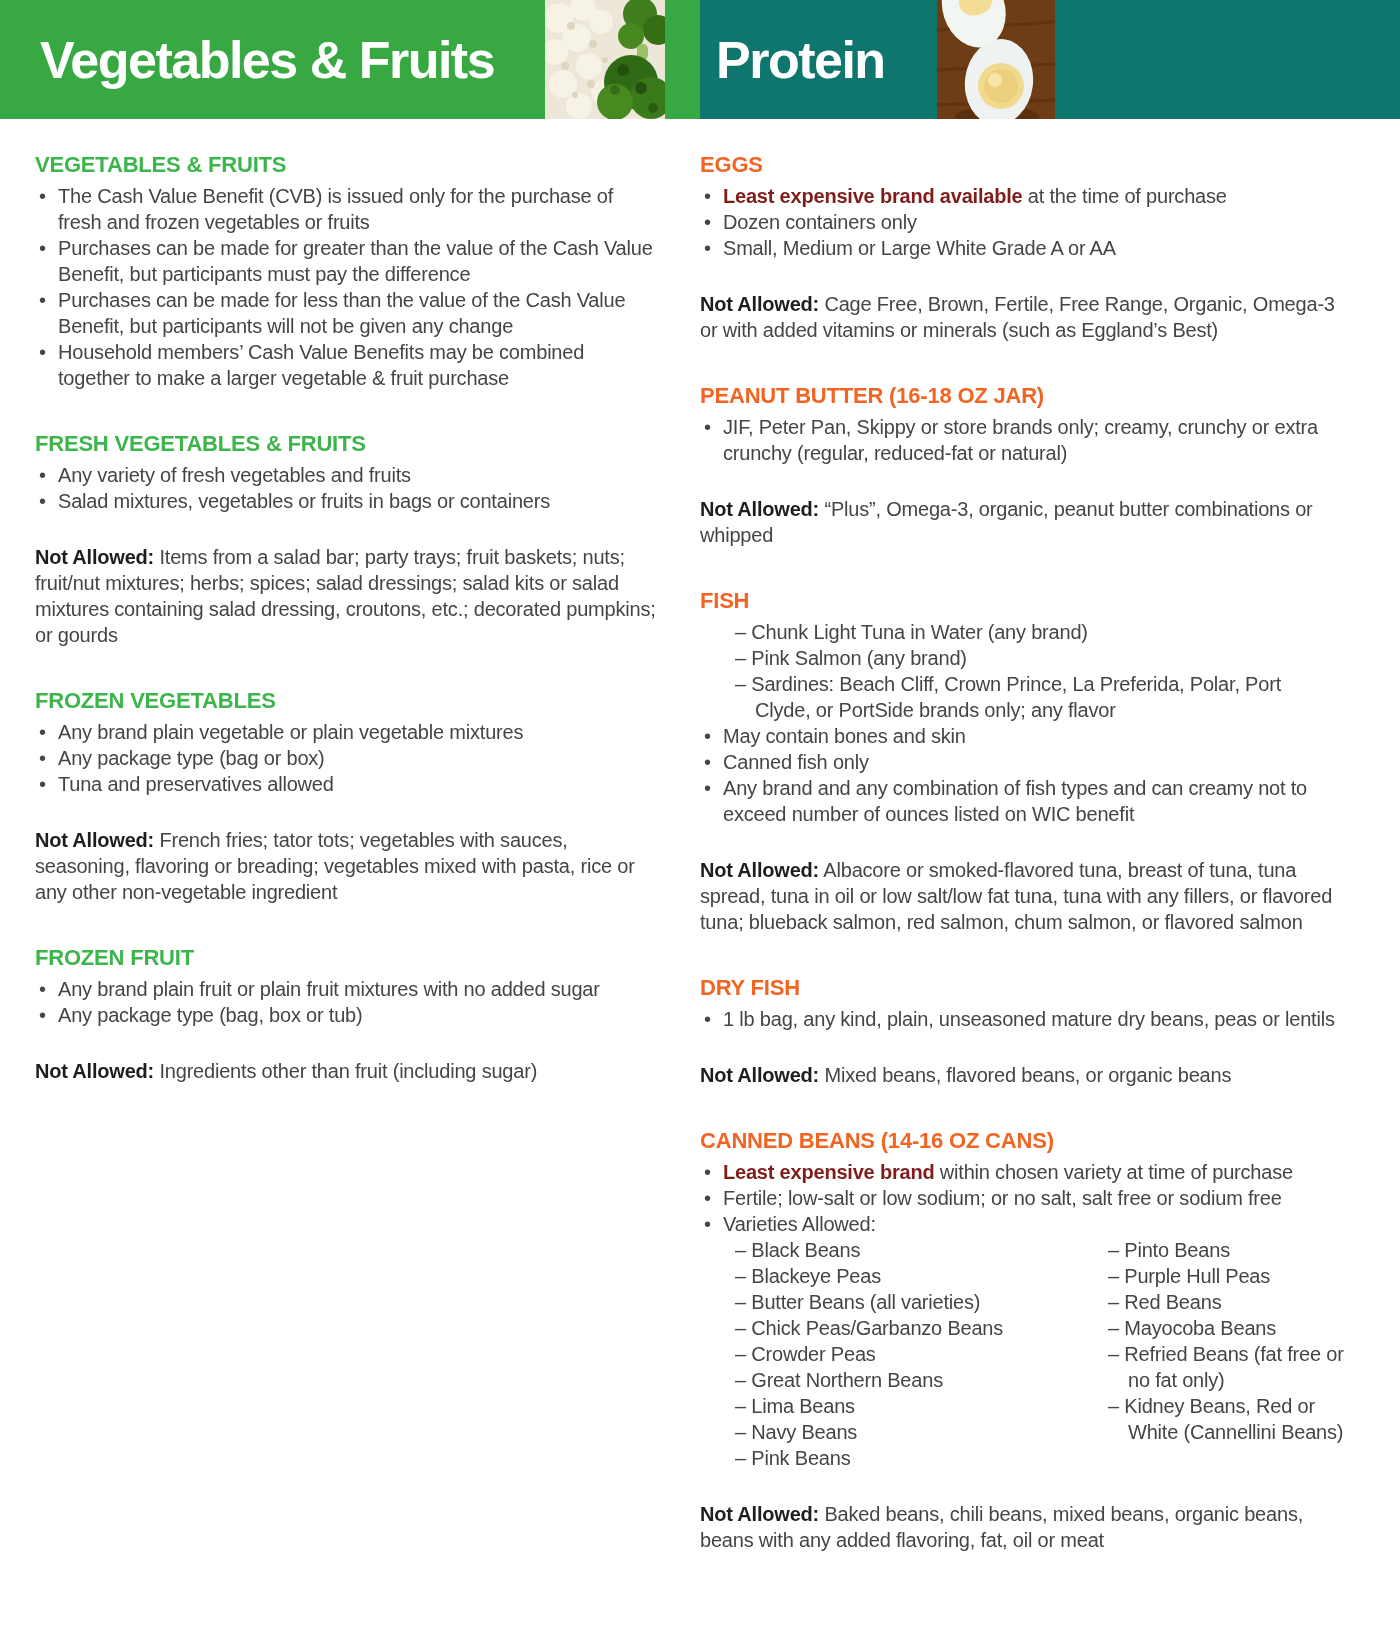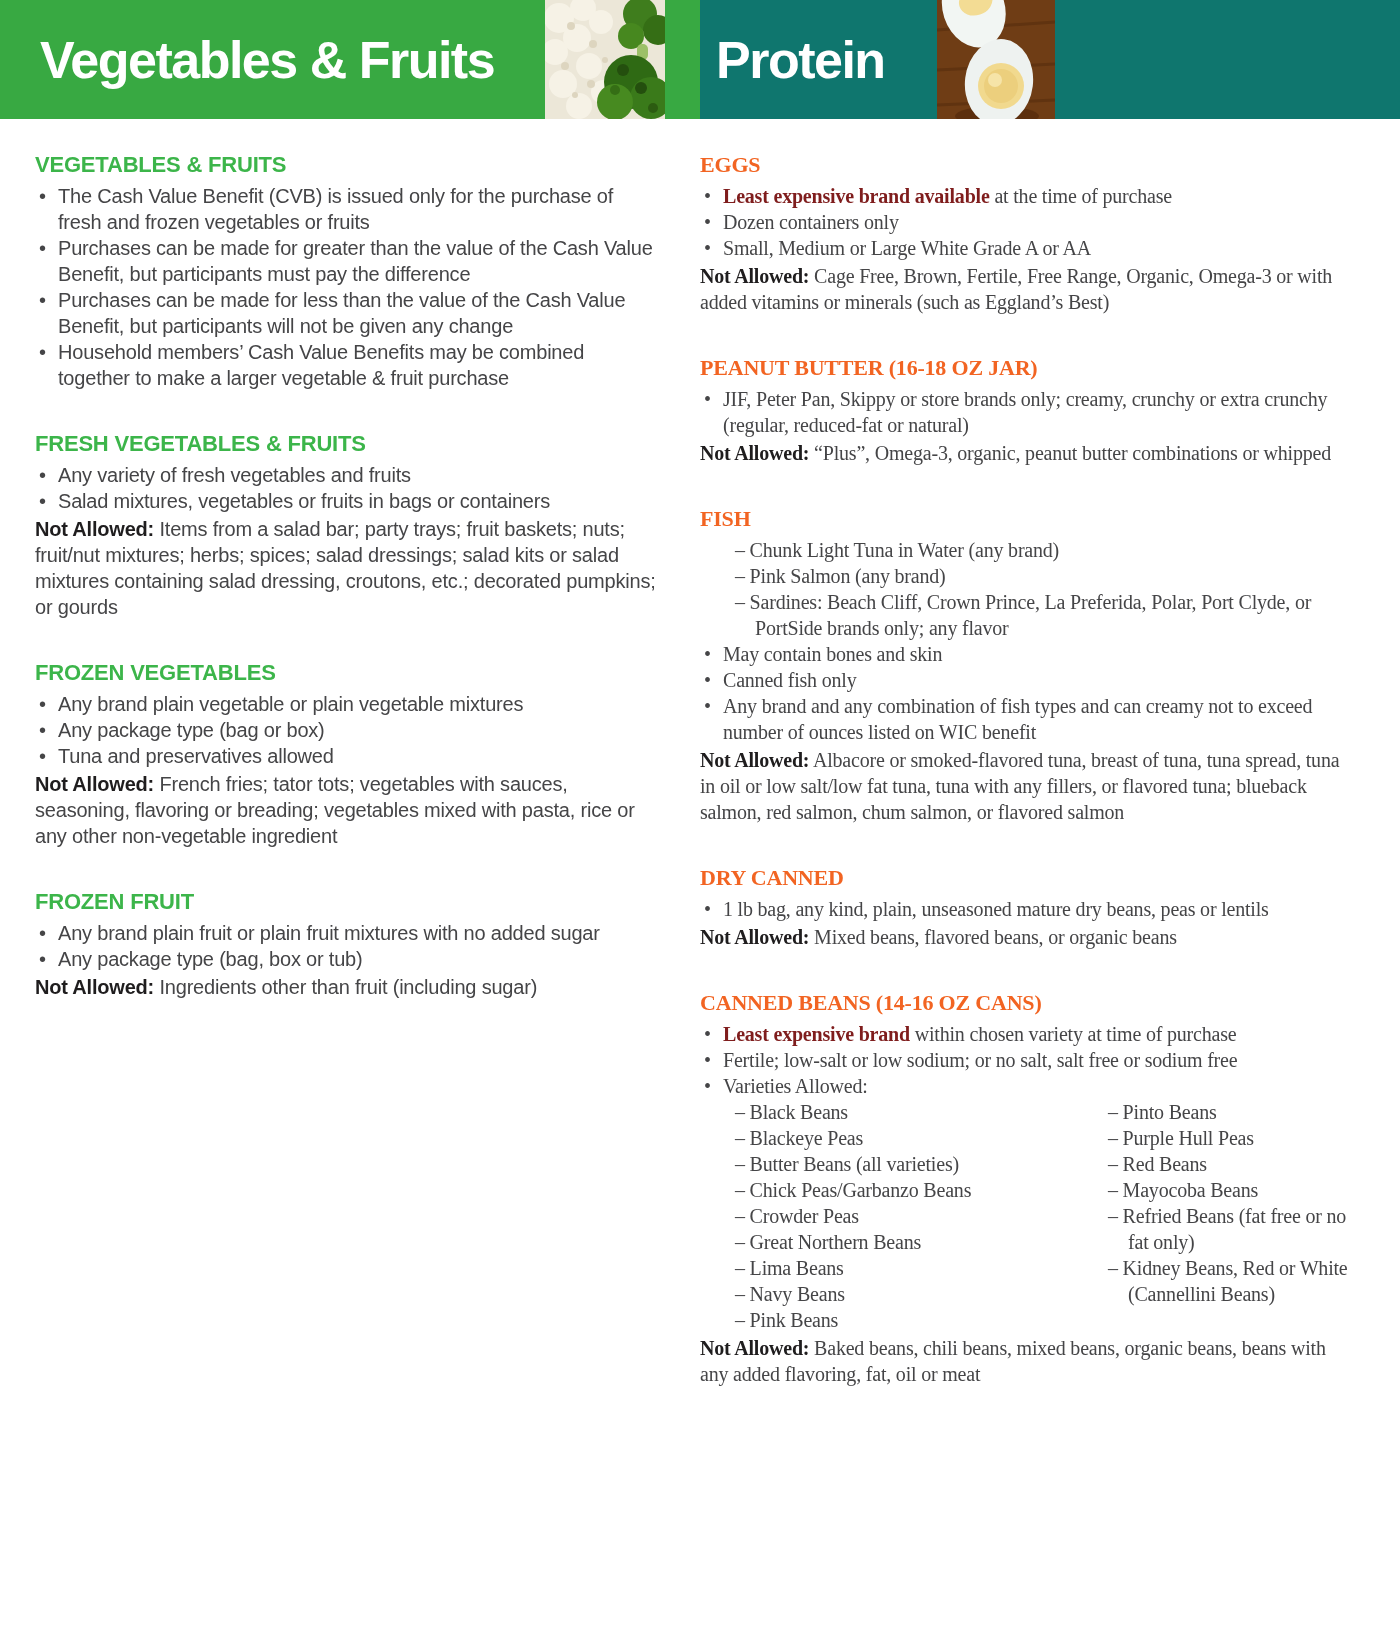--- a/index.html
+++ b/index.html
@@ -25,30 +25,30 @@
   }
   .hdr-left h1 { padding-left:40px; }
   .hdr-right h1 { padding-left:16px; }
   .hdr-photo { position:absolute; top:0; height:119px; overflow:hidden; }
   .photo-broccoli { right:35px; width:120px; }
   .photo-eggs { left:237px; width:118px; }
   .hdr-photo svg { display:block; width:100%; height:100%; }
   
   .content { display:flex; padding:33px 0 0 35px; }
   .col-left  { width:625px; }
-  .col-right { width:640px; margin-left:40px;font-family:Liberation Serif, serif; }
+  .col-right { width:640px; margin-left:40px; }
   .sec + .sec { margin-top:40px; }
   .sh { font-size:22px; line-height:26px; font-weight:bold; letter-spacing:-0.2px; margin-bottom:5px; }
   .sh-green  { color:#3cb54a; }
   .sh-orange { color:#f26422; }
   ul { list-style:none; }
   .bullet { position:relative; padding-left:23px; }
   .bullet::before { content:"\2022"; position:absolute; left:4px; }
   .b { font-weight:bold; color:#7f1d1d; }
-  .na { margin-top:2px; }
+  .na { margin-top:30px; }
   .na strong { color:#1f1d1e; }
   .dashes { padding-left:35px; }
   .dash { padding-left:20px; text-indent:-20px; }
   .dash::before { content:"\2013\00a0"; }
   .varieties { display:flex; padding-left:35px; }
   .vcol-left  { width:373px; flex:0 0 373px; }
   .vcol-right { width:240px; flex:0 0 240px; }
 </style>
 </head>
 <body>
@@ -203,21 +203,21 @@
         <ul class="bullets">
 
         <li class="bullet"><span>May contain bones and skin</span></li>
             <li class="bullet"><span>Canned fish only</span></li>
             <li class="bullet"><span>Any brand and any combination of fish types and can creamy not to exceed number of ounces listed on WIC benefit</span></li>
           </ul>
         <p class="na"><strong>Not Allowed:</strong><span> Albacore or smoked-flavored tuna, breast of tuna, tuna spread, tuna in oil or low salt/low fat tuna, tuna with any fillers, or flavored tuna; blueback salmon, red salmon, chum salmon, or flavored salmon</span></p>
       </div>
 
       <div class="sec">
-        <h2 class="sh sh-orange">DRY CANNED</h2>
+        <h2 class="sh sh-orange">DRY FISH</h2>
         <ul class="bullets">
 
         <li class="bullet"><span>1 lb bag, any kind, plain, unseasoned mature dry beans, peas or lentils</span></li>
           </ul>
         <p class="na"><strong>Not Allowed:</strong><span> Mixed beans, flavored beans, or organic beans</span></p>
       </div>
 
       <div class="sec">
         <h2 class="sh sh-orange">CANNED BEANS (14-16 OZ CANS)</h2>
         <ul class="bullets">

